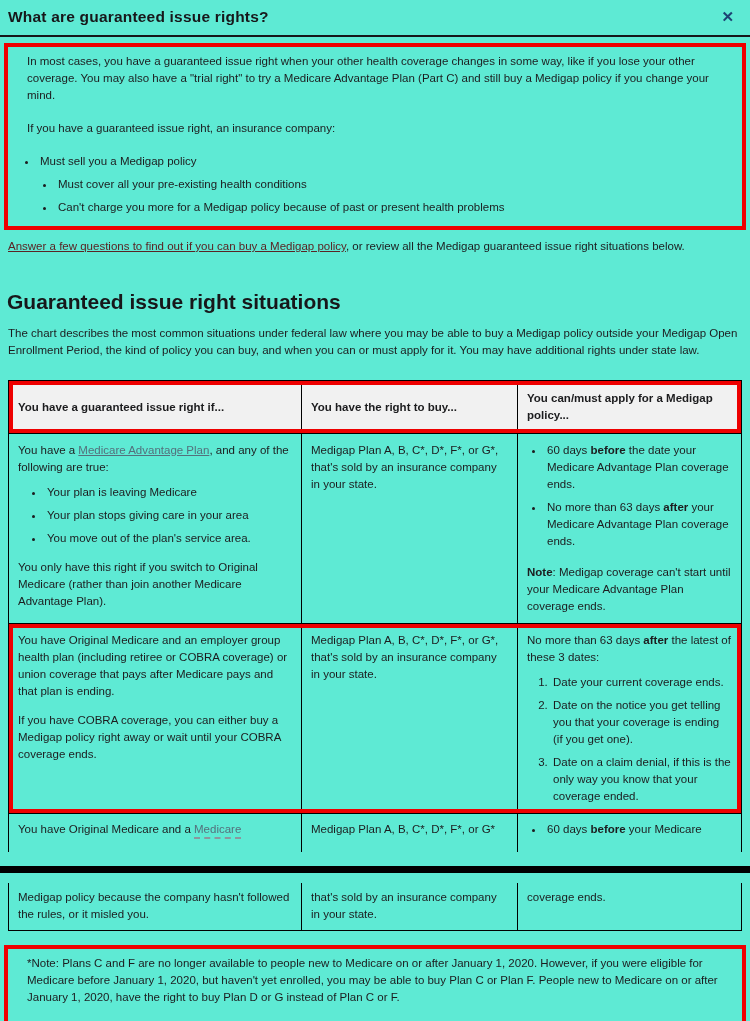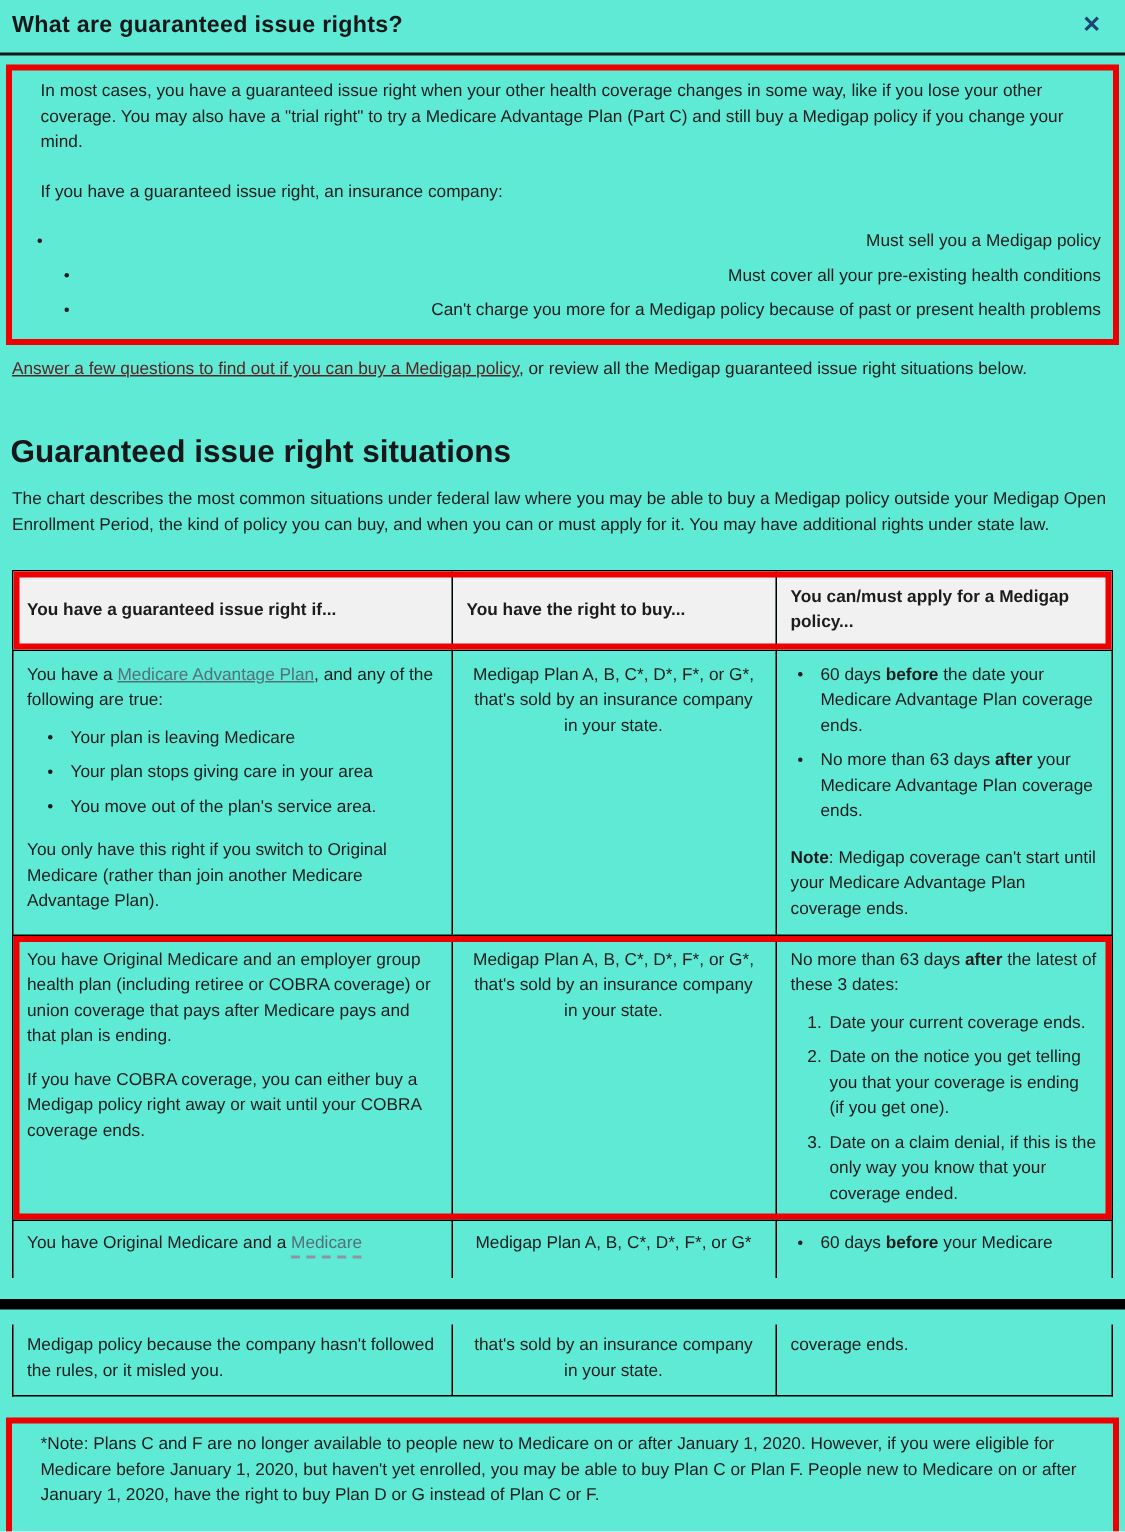--- a/index.html
+++ b/index.html
@@ -14,40 +14,40 @@
   .close-btn{background:none;border:none;padding:0;margin-top:1px;cursor:pointer;
     color:#1d4373;font-size:15px;font-weight:bold;line-height:18px;font-family:"Liberation Sans",sans-serif;}
   .header-rule{border:none;border-top:2.5px solid #15171a;margin:8px 0 0 0;}
 
   
   .red-frame{border:4px solid #ee0000;margin:6px 4px 0 4px;padding:4px 8px 8px 3px;}
   .red-frame p{margin:16px;}
   .intro .p1{margin-top:2px;}
   .intro .p2{margin-top:11px;}
   .intro ul{margin:9px 0 2px 0;padding-left:27px;}
-  .intro li{padding-left:2px;text-align:right;}
+  .intro li{padding-left:2px;}
   .intro li + li{margin-top:6px;margin-left:18px;}
 
   .questions-line{margin:8px 8px 0 8px;}
   a{cursor:pointer;}
   .link-maroon{color:#5a2424;text-decoration:underline;}
   .link-slate{color:#54707c;text-decoration:underline;}
   .link-dashed{color:#54707c;text-decoration:none;border-bottom:2px dashed #8a979e;padding-bottom:2px;}
   .link-blue{color:#3b4fd8;text-decoration:underline;}
 
   .section-heading{font-size:21px;line-height:26px;font-weight:bold;margin:34px 8px 10px 7px;color:#17171a;}
   .section-desc{margin:5px 8px;}
 
   
   .tbl{margin:21px 8px 0 8px;width:734px;}
   .trow{display:flex;border-top:1px solid #000;border-left:1px solid #000;border-right:1px solid #000;}
   .tcell{box-sizing:border-box;padding:8px 10px 8px 9px;}
   .tcell p{margin:0;}
   .c1{width:292px;}
-  .c2{width:216px;border-left:1px solid #000;text-align:center;}
+  .c2{width:216px;border-left:1px solid #000;}
   .c3{width:224px;border-left:1px solid #000;}
   .thead .tcell{background:#f1f1f1;font-weight:bold;display:flex;align-items:center;padding-top:9px;padding-bottom:9px;min-height:50px;}
   .hl{position:relative;}
   .hl::after{content:"";position:absolute;inset:0;border:4px solid #ee0000;pointer-events:none;z-index:3;}
 
   .tcell ul{margin:8px 0 0 0;padding-left:27px;}
   .tcell ul li{padding-left:2px;}
   .tcell li + li{margin-top:6px;}
   .tcell ol{margin:8px 0 0 0;padding-left:24px;}
   .tcell ol li{padding-left:2px;}

